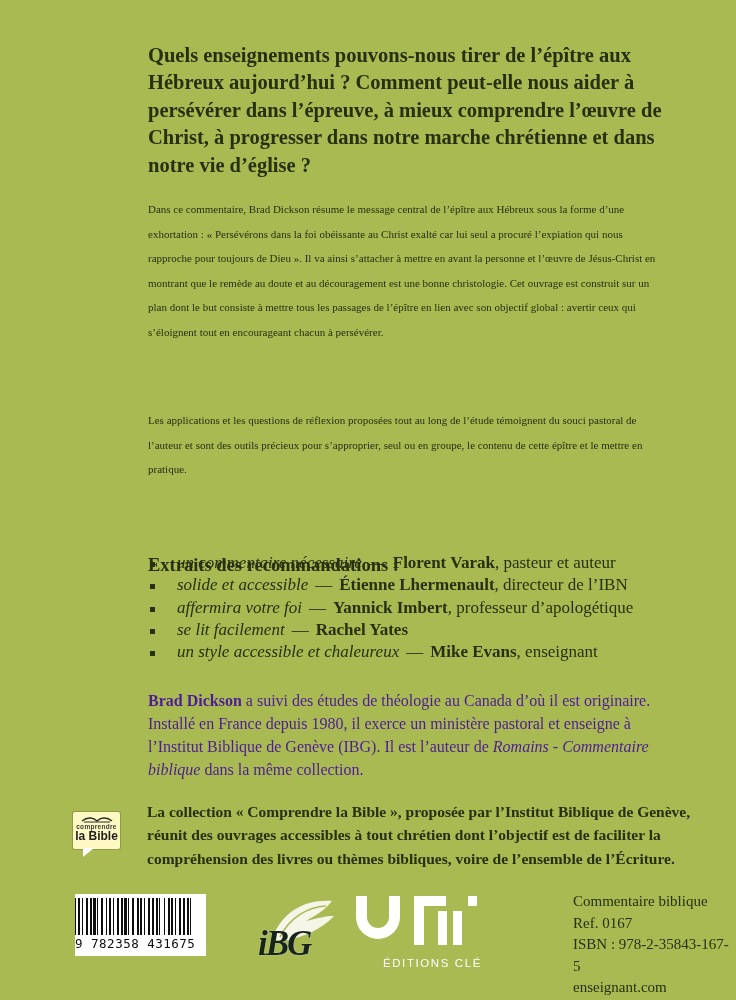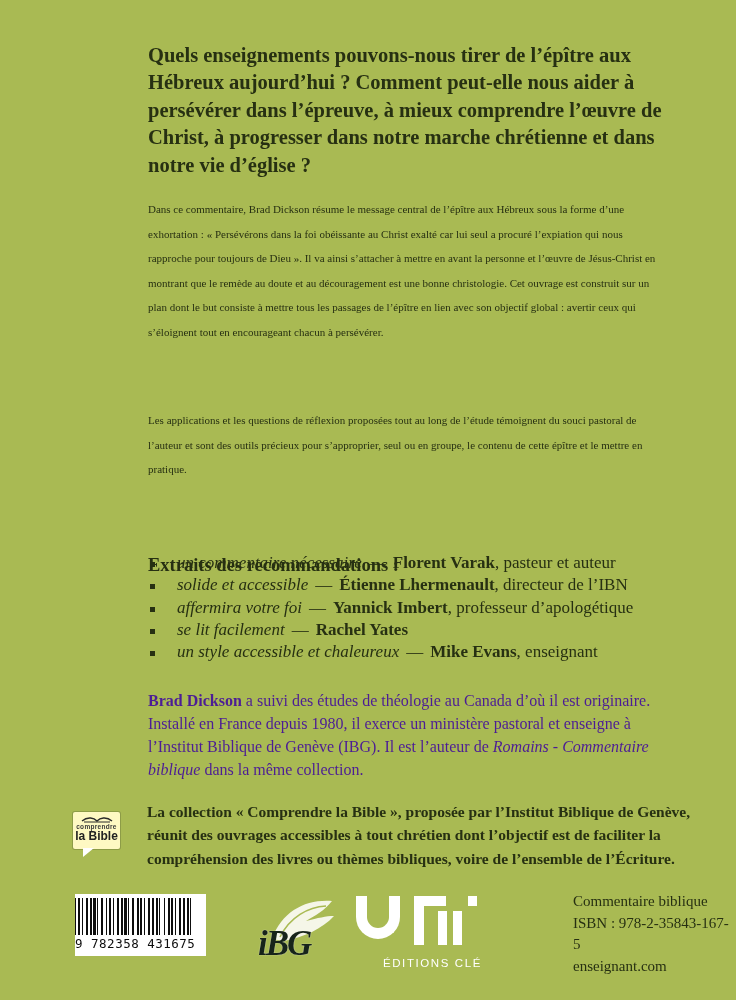--- a/index.html
+++ b/index.html
@@ -195,15 +195,16 @@
     <div class="bv"></div>
     <div class="b1"></div>
     <div class="b2"></div>
     <div class="b3"></div>
   </div>
   <div class="cle-text">ÉDITIONS CLÉ</div>
 </div>
 
 <div class="abs pubinfo">
   <div>Commentaire biblique</div>
+  <div>Ref. 0167</div>
   <div>ISBN : 978-2-35843-167-5</div>
   <div>enseignant.com</div>
 </div>
 
 </body></html>

